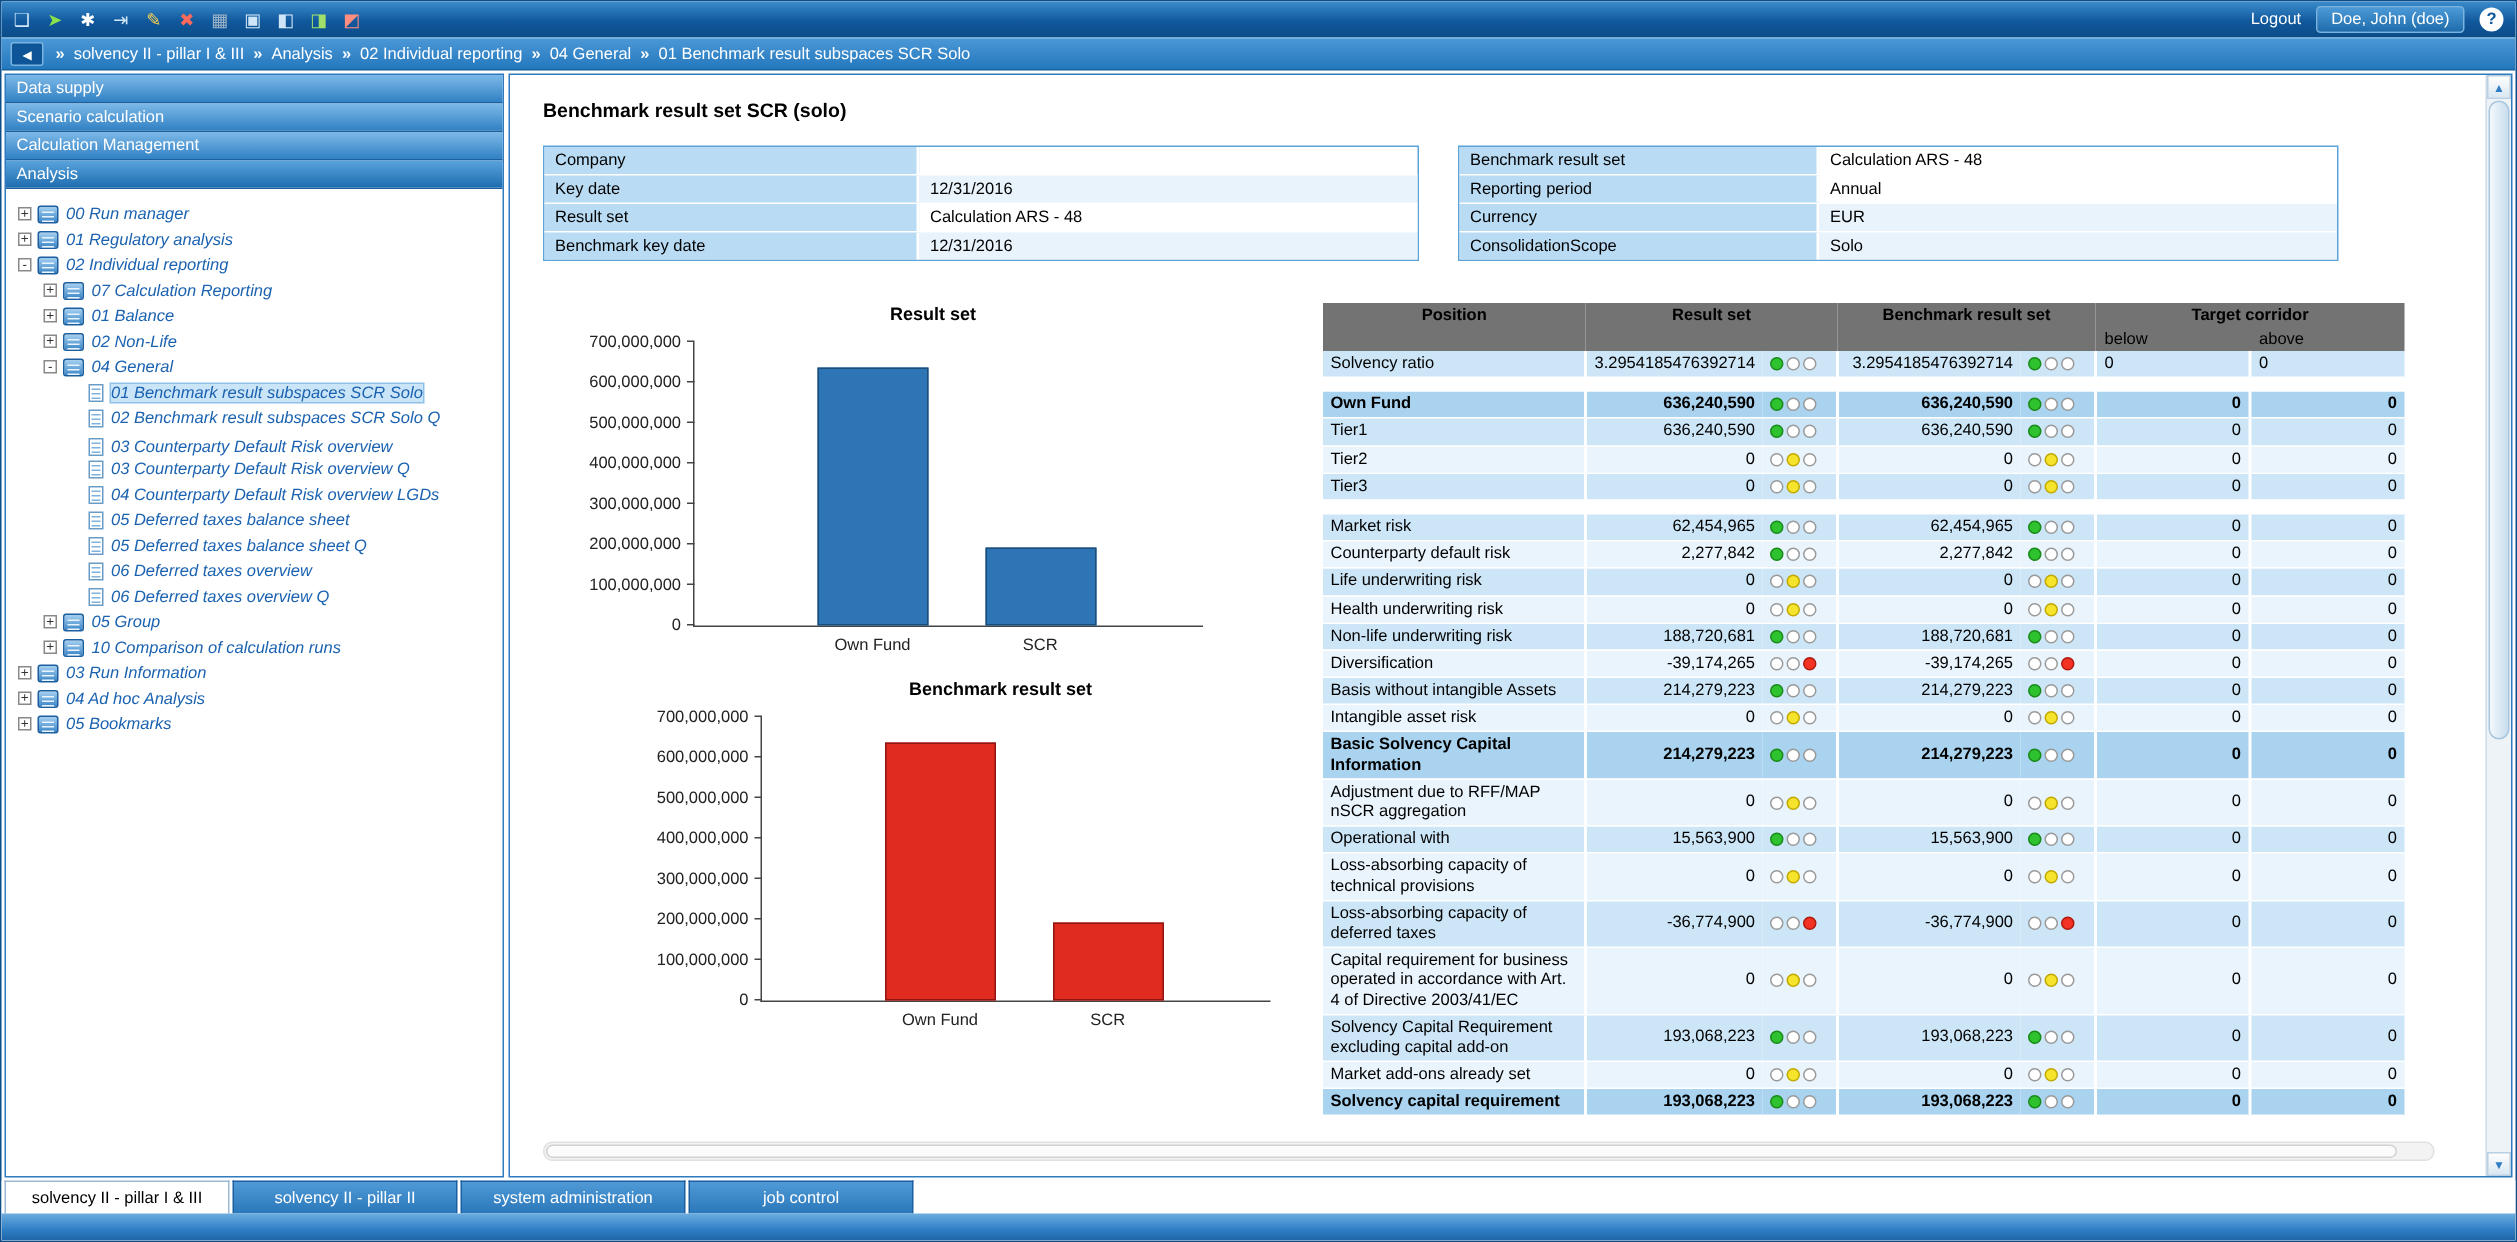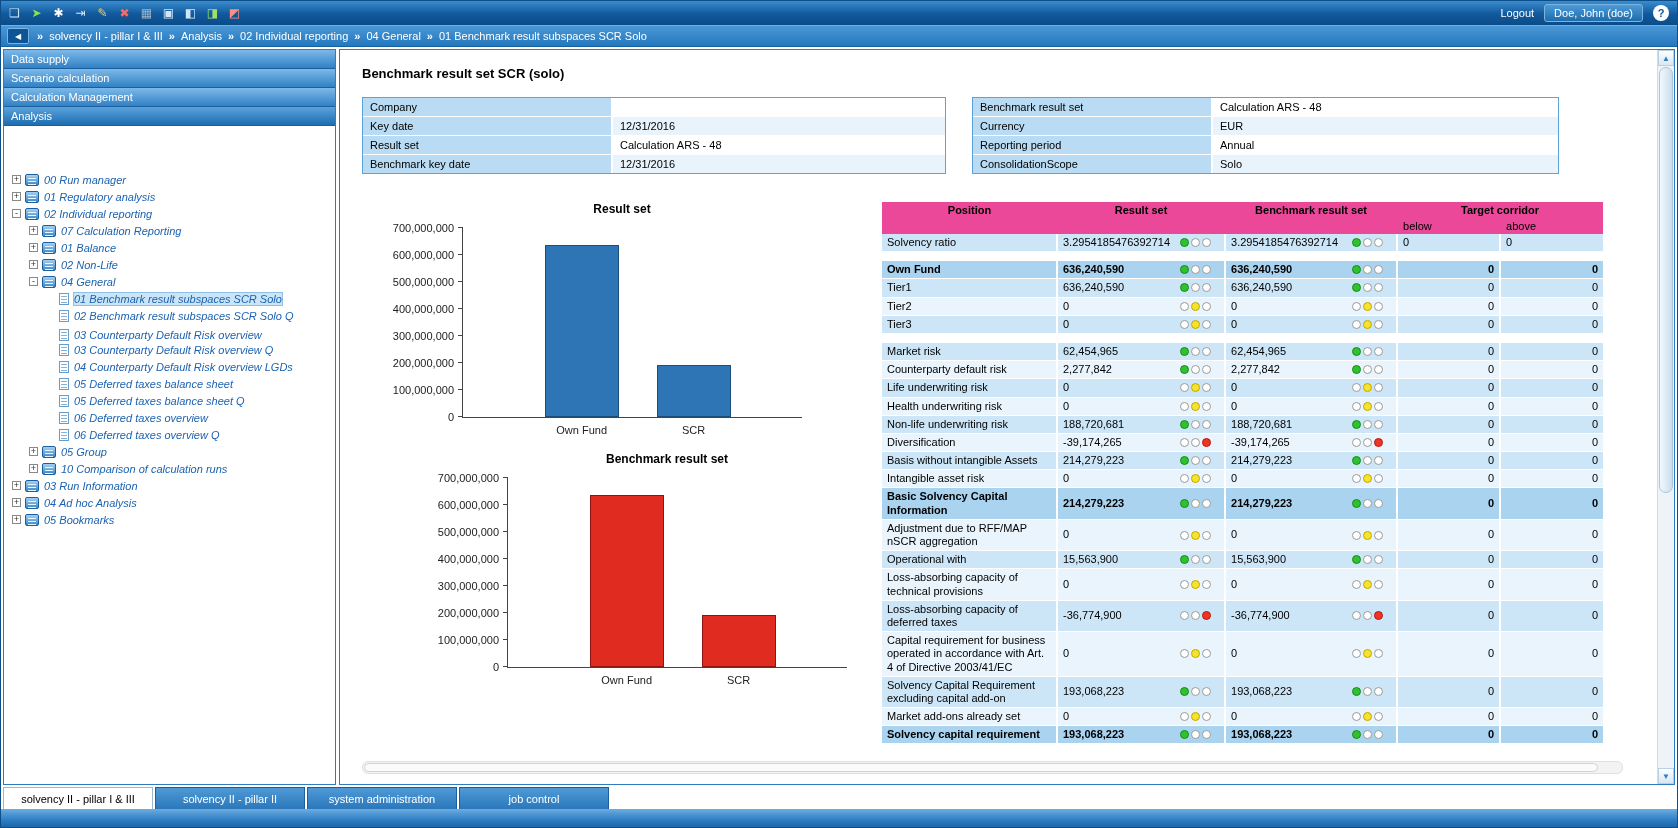--- a/index.html
+++ b/index.html
@@ -26,21 +26,21 @@
     background:linear-gradient(#4a97d6,#2478bd); display:flex; align-items:center; gap:8px;
     padding:0 6px; border-top:1px solid #6fb0e2; border-bottom:1px solid #15609f; }
   .bc-collapse { width:22px; height:16px; background:#0d5597; border:1px solid #7ab4e0; color:#fff;
     font-size:8px; display:flex; align-items:center; justify-content:center; border-radius:2px; cursor:pointer; }
   .breadcrumb { color:#fff; display:flex; gap:6px; align-items:center; white-space:nowrap; }
   .bc-sep { color:#fff; font-weight:bold; }
   .bc-item { color:#fff; cursor:pointer; }
 
   
   .sidebar { position:absolute; top:48px; left:2px; width:333px; bottom:42px;
-    border:1px solid #2e7cbf; background:#fff; display:flex; flex-direction:column;gap:37px; }
+    border:1px solid #2e7cbf; background:#fff; display:flex; flex-direction:column; }
   .acc-header { height:19px; flex:none; background:linear-gradient(#7db9e8,#3181c4);
     border-bottom:1px solid #1b5fa0; color:#fff; padding:3px 7px; cursor:pointer; }
   .acc-header.active { background:linear-gradient(#5aa3dc,#1e6db1); }
   .tree { flex:1; overflow:hidden; padding:8px 4px; }
   .tree-row { display:flex; align-items:center; height:17px; cursor:pointer; white-space:nowrap; }
   .expander { width:9px; height:9px; flex:none; border:1px solid #898989; background:#fff;
     font-size:9px; line-height:7px; text-align:center; color:#333; margin-right:4px; }
   .expander.none { visibility:hidden; }
   .icon-folder { width:14px; height:12px; flex:none; background:linear-gradient(#a5d0f0,#3b87c8);
     border:1px solid #1d5f9e; border-radius:2px; position:relative; }
@@ -81,25 +81,25 @@
   .chart-title { width:440px; text-align:center; font-weight:bold; font-size:12px; margin-bottom:12px; margin-left:40px; }
   .plot { position:relative; width:340px; height:190px; margin-left:100px;
     border-left:1px solid #444; border-bottom:1px solid #444; }
   .ytick { position:absolute; left:-5px; width:5px; height:1px; background:#444; }
   .ytick-label { position:absolute; right:calc(100% + 9px); white-space:nowrap; font-size:11px; color:#222; }
   .bar { position:absolute; bottom:0; width:74px; border:1px solid; }
   .xtick-label { position:absolute; top:100%; margin-top:7px; width:110px; text-align:center; font-size:11px; color:#222; }
 
   
   table.results { border-collapse:collapse; table-layout:fixed; width:721px; }
-  .results th { font-weight:bold; padding:2px 4px; vertical-align:top; text-align:center; background:#ec4899;margin-top:15px; }
+  .results th { font-weight:bold; padding:2px 4px; vertical-align:top; text-align:center; background:#737373;margin-top:15px; }
   .results th.h-pos { text-align:center; }
   .results th.h-sub { font-weight:normal; text-align:left; padding-left:6px; }
   .results td { padding:2px 5px; border-bottom:1px solid #fff; vertical-align:middle; line-height:1.2; }
-  .results td.val { text-align:left; }
+  .results td.val { text-align:right; }
   .results td.corridor { text-align:right; }
   .results td.sep-left { border-left:2px solid #fff; }
   .results tr.shade-a td { background:#cde6f7; }
   .results tr.shade-b td { background:#e9f4fc; }
   .results tr.shade-bold td { background:#a9d3ef; font-weight:bold; }
   .results tr.spacer td { height:9px; background:#fff; padding:0; }
   .lights { display:flex; gap:2px; align-items:center; }
   .lamp { width:9px; height:9px; border-radius:50%; border:1px solid #9a9a9a; background:#fff; flex:none; }
   .lamp.on.green { background:#2ec22e; border-color:#1a8a1a; }
   .lamp.on.yellow { background:#f6e32b; border-color:#c2a900; }
@@ -304,27 +304,27 @@
             <div class="irow even">
               <div class="ilabel">Benchmark key date</div>
               <div class="ivalue">12/31/2016</div>
             </div>
           </div>
         <div class="info-table info-right">
             <div class="irow odd">
               <div class="ilabel">Benchmark result set</div>
               <div class="ivalue">Calculation ARS - 48</div>
             </div>
+            <div class="irow odd">
+              <div class="ilabel">Reporting period</div>
+              <div class="ivalue">Annual</div>
+            </div>
             <div class="irow even">
               <div class="ilabel">Currency</div>
               <div class="ivalue">EUR</div>
-            </div>
-            <div class="irow odd">
-              <div class="ilabel">Reporting period</div>
-              <div class="ivalue">Annual</div>
             </div>
             <div class="irow even">
               <div class="ilabel">ConsolidationScope</div>
               <div class="ivalue">Solo</div>
             </div>
           </div>
       </div>
 
       <div class="main-cols">
         <div class="charts-col">

